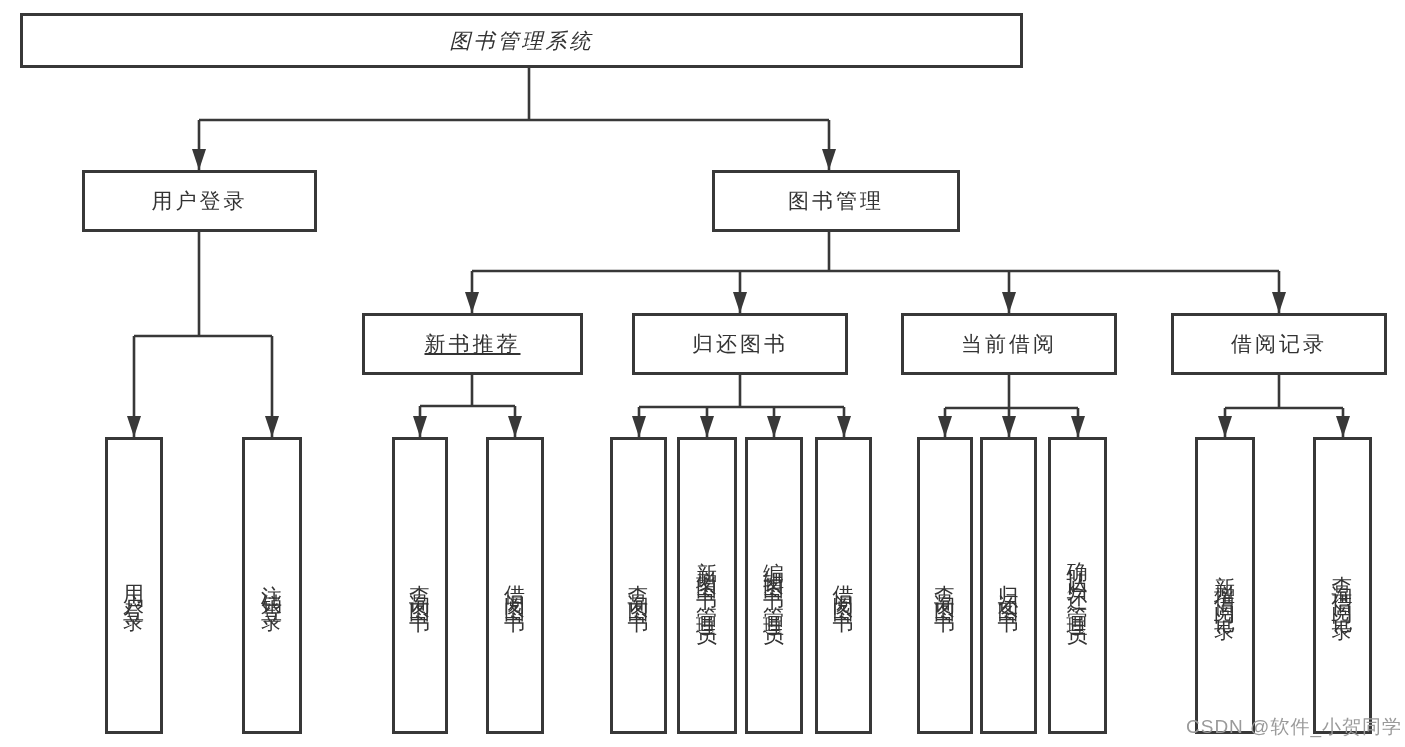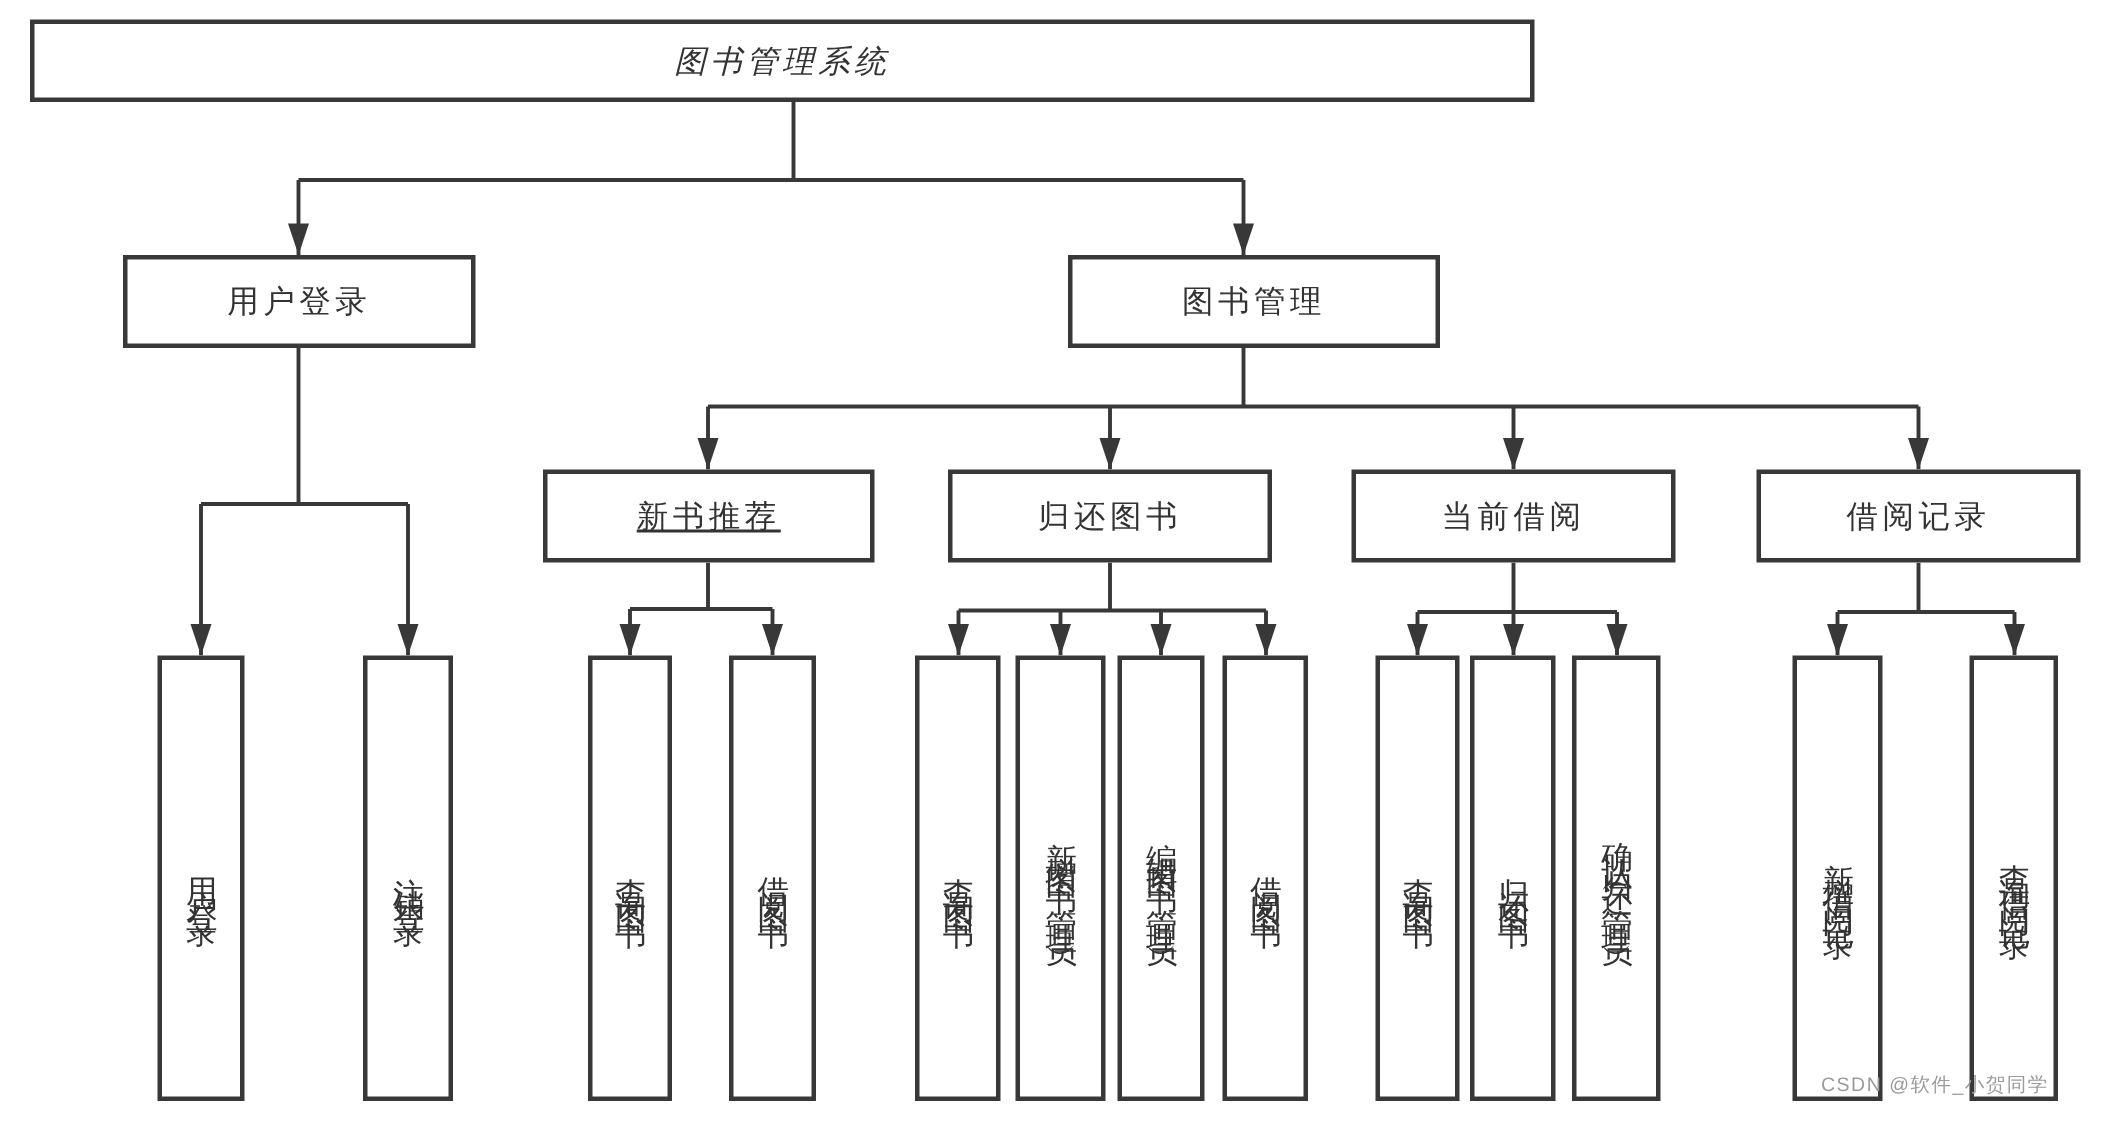--- a/index.html
+++ b/index.html
@@ -40,22 +40,22 @@
     display: flex; align-items: center; justify-content: center;
   }
   .vnode span {
     writing-mode: vertical-rl;
     text-orientation: mixed;
     font-size: 21px; letter-spacing: 9px; line-height: 1.1;
     color: var(--text);
     white-space: nowrap;
   }
   .watermark {
-    position: absolute; left: 1214px; top: 714px;
-    font-size: 13px; letter-spacing: 1px;
+    position: absolute; left: 1186px; top: 714px;
+    font-size: 19px; letter-spacing: 1px;
     color: var(--watermark-color);
     white-space: nowrap;
   }
 </style>
 </head>
 <body>
 
 <div class="canvas">
 
   <svg class="connectors" width="1405" height="747" viewBox="0 0 1405 747" aria-hidden="true">

